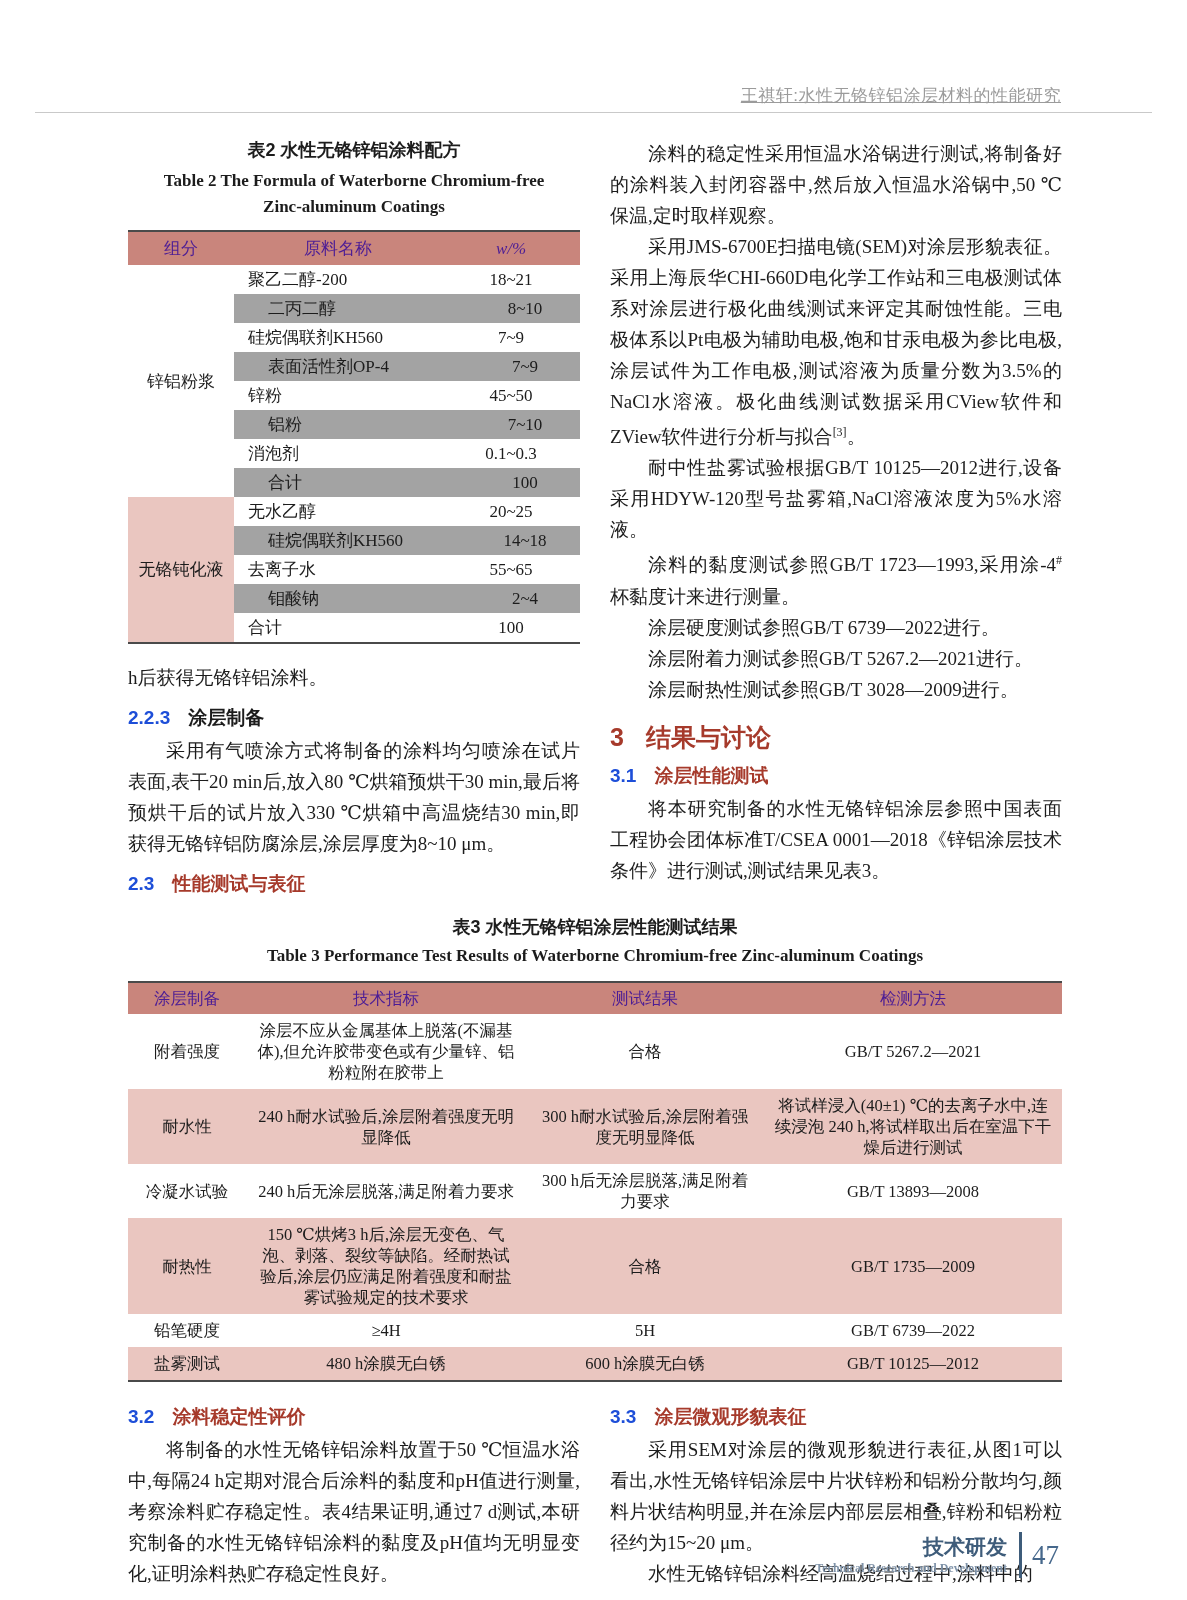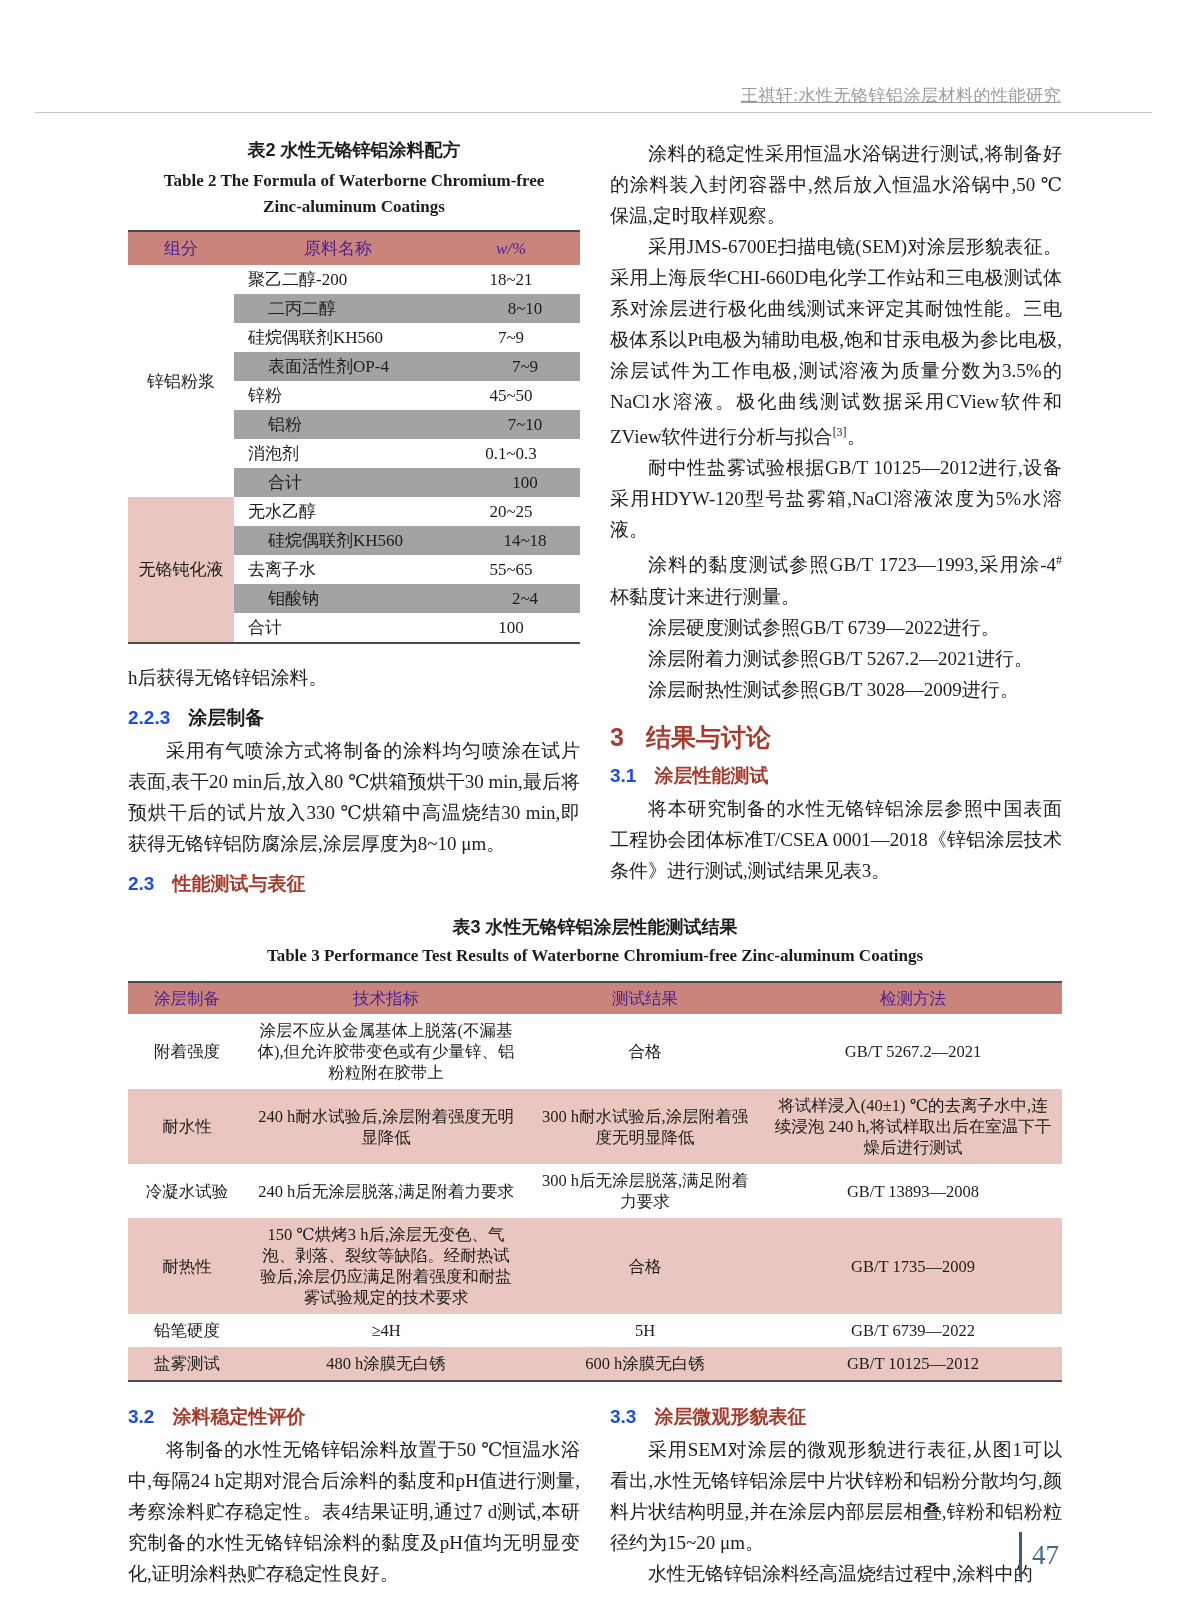--- a/index.html
+++ b/index.html
@@ -253,15 +253,19 @@
       <div class="h-sub all-red">
         <span class="h-num">3.3</span><span class="h-title">涂层微观形貌表征</span>
       </div>
       <p class="para">采用SEM对涂层的微观形貌进行表征,从图1可以看出,水性无铬锌铝涂层中片状锌粉和铝粉分散均匀,颜料片状结构明显,并在涂层内部层层相叠,锌粉和铝粉粒径约为15~20 μm。</p>
       <p class="para">水性无铬锌铝涂料经高温烧结过程中,涂料中的</p>
     </div>
   </div>
 </div>
 
 <div class="footer">
+  <div class="footer-text">
+    <div class="footer-zh">技术研发</div>
+    <div class="footer-en">Technical Research and Development</div>
+  </div>
   <div class="footer-bar"></div>
   <div class="footer-page">47</div>
 </div>
 
 </body></html>

